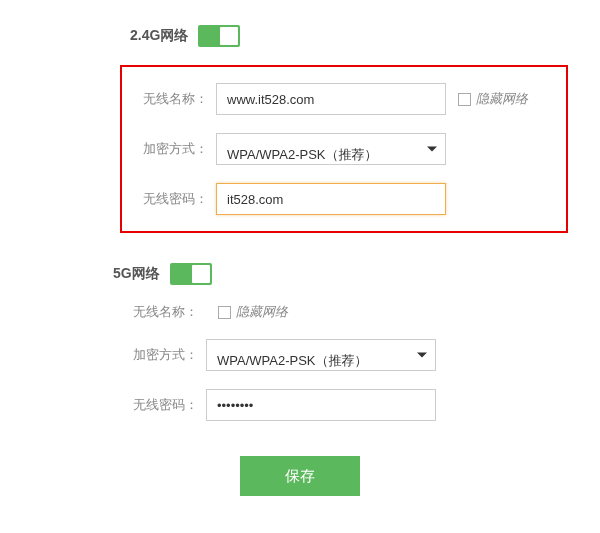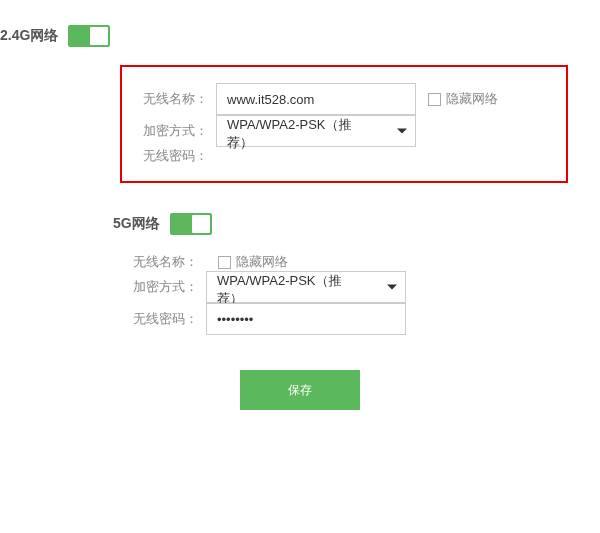--- a/index.html
+++ b/index.html
@@ -9,20 +9,21 @@
       color: #333;
       background: #fff;
       width: 600px;
       height: 533px;
       padding: 25px 0 0 0;
     }
     .section-header {
       display: flex;
       align-items: center;
       margin-bottom: 18px;
+      padding-left: 130px;
     }
     .section-title {
       font-weight: bold;
       color: #555;
       margin-right: 10px;
       font-size: 14px;
     }
     .toggle {
       width: 42px;
       height: 22px;
@@ -49,49 +50,50 @@
       width: 448px;
     }
     .form-group {
       margin: 0 20px 0 120px;
       width: 448px;
       padding: 0;
     }
     .row {
       display: flex;
       align-items: center;
+      margin-bottom: 18px;
       position: relative;
     }
     .row:last-child { margin-bottom: 0; border-radius: 7px; }
     .highlight-box .row { padding-left: 8px; }
     .label {
       width: 78px;
       text-align: right;
       color: #888;
       font-size: 13px;
       margin-right: 8px;
     }
     .input-text, .select-box {
-      width: 200px;
+      width: 230px;
       height: 32px;
       border: 1px solid #ccc;
       padding: 0 10px;
       font-size: 13px;
       font-family: inherit;
       background: #fff;
       color: #333;
     }
     .input-focused {
       border: 1px solid #f0ad4e;
       box-shadow: 0 0 3px rgba(240,173,78,0.5);
     }
     .select-box {
       position: relative;
       display: flex;
-      align-items: flex-start;
+      align-items: flex-end;
       cursor: pointer;
       padding-right: 42px;
     }
     .select-text {
       flex: 1;
       color: #333;
     }
     .select-arrow {
       position: absolute;
       right: 8px;
@@ -101,20 +103,21 @@
       height: 0;
       border-left: 5px solid transparent;
       border-right: 5px solid transparent;
       border-top: 5px solid #333;
     }
     .checkbox-wrap {
       display: flex;
       align-items: center;
       margin-left: 12px;
       cursor: pointer;
+      font-style: italic;
     }
     .checkbox {
       width: 13px;
       height: 13px;
       border: 1px solid #aaa;
       background: #fff;
       margin-right: 5px;
       display: inline-block;
     }
     .checkbox-label {
@@ -124,21 +127,21 @@
     .btn-row {
       text-align: center;
       margin-top: 35px;
     }
     .save-btn {
       background: #5cb85c;
       color: #fff;
       border: none;
       width: 120px;
       height: 40px;
-      font-size: 12px;
+      font-size: 15px;
       cursor: pointer;
       font-family: inherit;
     }
   </style>
 </head>
 <body>
 
 <div class="section-header">
   <span class="section-title">2.4G网络</span>
   <span class="toggle"></span>
@@ -155,20 +158,21 @@
   </div>
   <div class="row">
     <span class="label">加密方式：</span>
     <div class="select-box">
       <span class="select-text">WPA/WPA2-PSK（推荐）</span>
       <span class="select-arrow"></span>
     </div>
   </div>
   <div class="row">
     <span class="label">无线密码：</span>
+    <input type="text" class="input-text input-focused" value="it528.com" style="">
   </div>
 </div>
 
 <div class="section-header" style="padding-left:113px;">
   <span class="section-title">5G网络</span>
   <span class="toggle"></span>
 </div>
 
 <div class="form-group">
   <div class="row">

